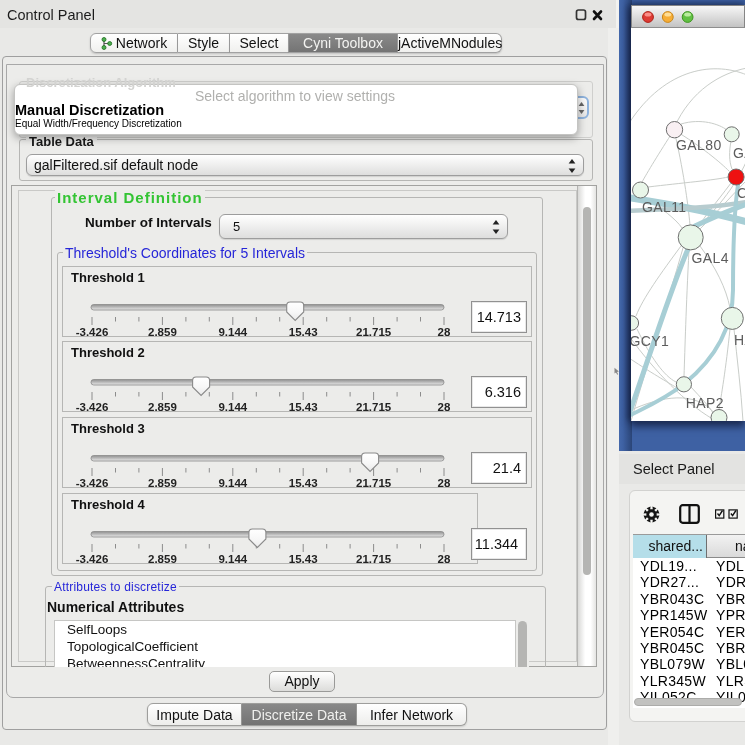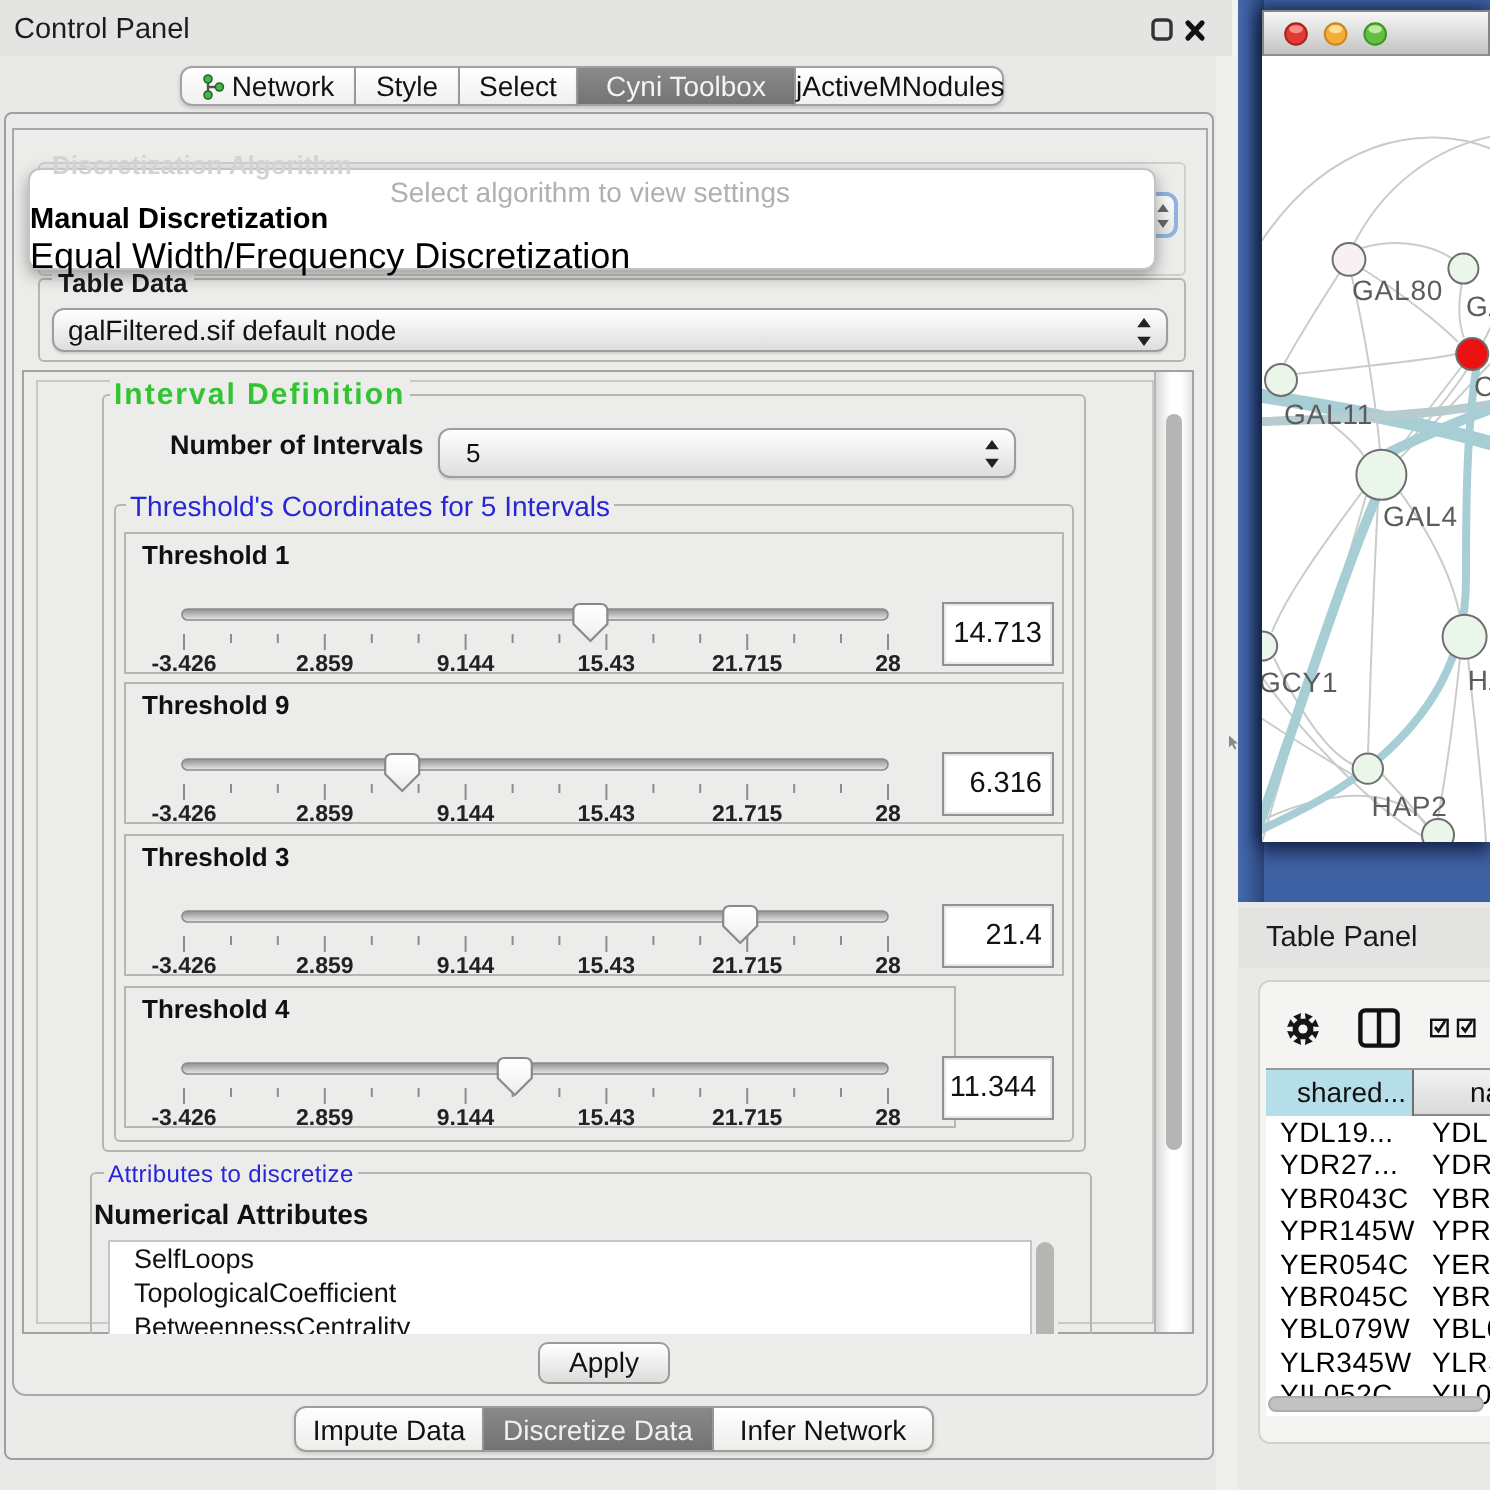--- a/index.html
+++ b/index.html
@@ -123,21 +123,21 @@
         <text x="99.4" y="68.5" font-size="11.5" font-weight="bold" fill="#222" text-anchor="middle" font-family="Liberation Sans, sans-serif">2.859</text>
         <text x="169.8" y="68.5" font-size="11.5" font-weight="bold" fill="#222" text-anchor="middle" font-family="Liberation Sans, sans-serif">9.144</text>
         <text x="240.2" y="68.5" font-size="11.5" font-weight="bold" fill="#222" text-anchor="middle" font-family="Liberation Sans, sans-serif">15.43</text>
         <text x="310.6" y="68.5" font-size="11.5" font-weight="bold" fill="#222" text-anchor="middle" font-family="Liberation Sans, sans-serif">21.715</text>
         <text x="381.0" y="68.5" font-size="11.5" font-weight="bold" fill="#222" text-anchor="middle" font-family="Liberation Sans, sans-serif">28</text>
         <path d="M 223.7,45 L 223.7,38.5 Q 223.7,35 227.2,35 L 237.2,35 Q 240.7,35 240.7,38.5 L 240.7,45 L 232.2,53.5 Z" fill="url(#th266)" stroke="#898989" stroke-width="1.1"></path>
       </svg>
       <div class="abs" style="left:408px;top:34px;width:56px;height:32px;background:#fff;border:1px solid #919191;box-shadow:inset 0 0 0 1px #e8e8e8;font-size:14.5px;color:#111;text-align:right;padding-right:5px;line-height:30px;">14.713</div>
     </div>
     <div class="abs" style="left:62px;top:341px;width:470px;height:71px;border:1px solid #b6b6b4;">
-      <div class="abs" style="left:8px;top:2.5px;font-size:13px;font-weight:bold;color:#111;">Threshold 9</div>
+      <div class="abs" style="left:8px;top:2.5px;font-size:13px;font-weight:bold;color:#111;">Threshold 2</div>
       <svg class="abs" style="left:0;top:0;" width="468" height="69" viewBox="0 0 468 69">
         <defs>
           <linearGradient id="tg341" x1="0" y1="0" x2="0" y2="1">
             <stop offset="0" stop-color="#8f8f8f"></stop>
             <stop offset="1" stop-color="#e8e8e8"></stop>
           </linearGradient>
           <linearGradient id="th341" x1="0" y1="0" x2="0" y2="1">
             <stop offset="0" stop-color="#ffffff"></stop>
             <stop offset="0.55" stop-color="#f7f7f7"></stop>
             <stop offset="1" stop-color="#e9e9e9"></stop>
@@ -276,21 +276,21 @@
 .btab { height:23px; background:linear-gradient(#ffffff,#ededeb); border:1px solid #9e9e9c; border-left-width:0;
   font-size:14px; color:#111; text-align:center; line-height:22px; box-shadow:0 1px 2px rgba(0,0,0,0.15); }
 #bottabs .btab:first-child { border-left-width:1px; }
 .btabsel { background:linear-gradient(#898989,#737373); color:#f0f0ee; }
 </style>
 
 <div class="abs" style="left:14px;top:84px;width:564px;height:51px;background:#ffffff;border:1px solid #c4c4c2;border-radius:6px;box-shadow:0 3px 8px rgba(0,0,0,0.35);"></div>
 <div class="abs" style="left:26px;top:75px;font-size:13px;font-weight:bold;color:#d3d3d1;">Discretization Algorithm</div>
 <div class="abs" style="left:0;top:88px;width:590px;text-align:center;font-size:14px;color:#b0b0ae;">Select algorithm to view settings</div>
 <div class="abs" style="left:15px;top:102px;font-size:14.5px;font-weight:bold;color:#000;">Manual Discretization</div>
-<div class="abs" style="left:15px;top:117.5px;font-size:18px;color:#000;">Equal Width/Frequency Discretization</div>
+<div class="abs" style="left:15px;top:117.5px;font-size:10px;color:#000;">Equal Width/Frequency Discretization</div>
 
 <div class="abs" style="left:608px;top:28px;width:11px;height:717px;background:#efefed;"></div>
 <div class="abs" style="left:616px;top:0;width:3px;height:28px;background:#f2f2f0;"></div>
 <svg class="abs" style="left:613px;top:367px;" width="7" height="9" viewBox="0 0 7 9">
     <path d="M1.5 0.8 L1.5 6.6 L3 5.4 L4.2 7.8 L5.2 7.3 L4 4.9 L5.9 4.6 Z" fill="#888"></path>
   </svg>
 
 <div class="abs" style="left:619px;top:0;width:126px;height:451px;background:#3e61a3;"></div>
 <div class="abs" style="left:619px;top:0;width:13px;height:451px;background:linear-gradient(90deg,#4569ab,#3e61a3 30%,#2b4577);"></div>
 
@@ -360,21 +360,21 @@
         <text x="-1.5" y="318">GCY1</text>
         <text x="102.9" y="317">HA</text>
         <text x="54.7" y="380">HAP2</text>
       </g>
     </svg>
   </div>
 </div>
 
 <div class="abs" style="left:619px;top:451px;width:126px;height:3px;background:#e9e9e7;"></div>
 <div class="abs" style="left:619px;top:454px;width:126px;height:30px;background:#e3e3e1;"></div>
-<div class="abs" style="left:633px;top:461px;font-size:14.5px;color:#1a1a1a;">Table Panel</div>
+<div class="abs" style="left:633px;top:461px;font-size:14.5px;color:#1a1a1a;">Select Panel</div>
 
 <div class="abs" style="left:629px;top:490px;width:130px;height:232px;background:#f4f4f2;border:1px solid #d2d2d0;border-radius:6px;"></div>
 
 <svg class="abs" style="left:643px;top:506px;" width="17" height="17" viewBox="0 0 17 17">
   <path d="M 13.64,9.78 L 16.44,9.47 L 14.80,13.43 L 13.04,11.23 L 11.23,13.04 L 13.43,14.80 L 9.47,16.44 L 9.78,13.64 L 7.22,13.64 L 7.53,16.44 L 3.57,14.80 L 5.77,13.04 L 3.96,11.23 L 2.20,13.43 L 0.56,9.47 L 3.36,9.78 L 3.36,7.22 L 0.56,7.53 L 2.20,3.57 L 3.96,5.77 L 5.77,3.96 L 3.57,2.20 L 7.53,0.56 L 7.22,3.36 L 9.78,3.36 L 9.47,0.56 L 13.43,2.20 L 11.23,3.96 L 13.04,5.77 L 14.80,3.57 L 16.44,7.53 L 13.64,7.22 Z" fill="#151515"></path>
   <circle cx="8.5" cy="8.5" r="2.3" fill="#f4f4f2"></circle>
 </svg>
 <svg class="abs" style="left:679px;top:504px;" width="21" height="20" viewBox="0 0 21 20">
   <rect x="1.2" y="1.2" width="18.6" height="17.6" rx="2.5" fill="none" stroke="#111" stroke-width="2.2"></rect>
   <line x1="10.5" y1="1.2" x2="10.5" y2="18.8" stroke="#111" stroke-width="2.2"></line>

